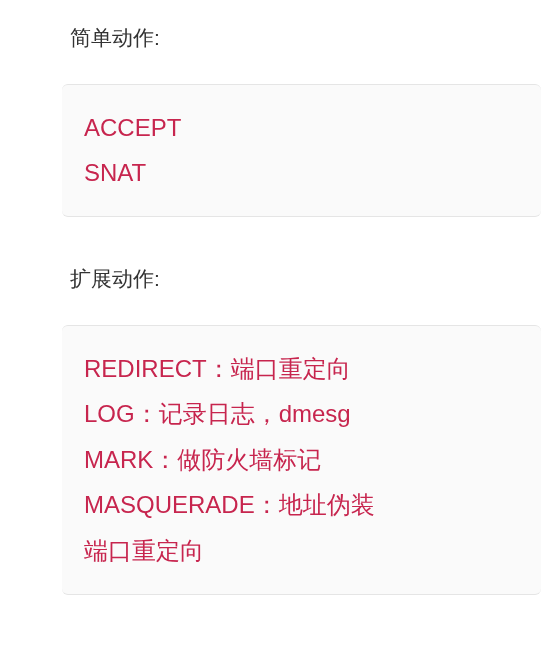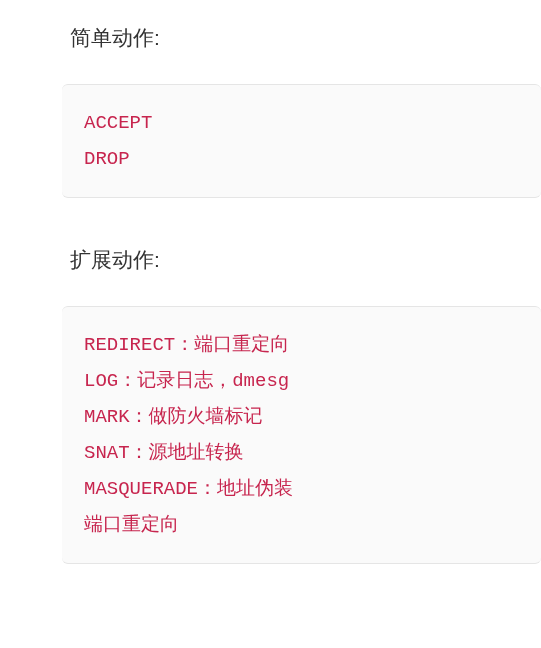--- a/index.html
+++ b/index.html
@@ -25,41 +25,40 @@
     .code-block {
       background: #fafafa;
       border-top: 1px solid #e5e5e5;
       border-bottom: 1px solid #e5e5e5;
       margin: 18px 0 24px 62px;
       padding: 20px 22px;
       border-radius: 6px;
     }
     .code-line {
       color: #c7254e;
-      font-family: Liberation Mono, monospace;
-      font-size: 19px;
+      font-family: Liberation Sans, sans-serif;
+      font-size: 24px;
       line-height: 1.9;
       white-space: pre;
     }
     .line-content {
       display: inline;
     }
   </style>
 </head>
 <body>
 
 <div class="section-heading">简单动作:</div>
 
 <div class="code-block">
   <div class="code-line"><span class="line-content">ACCEPT</span></div>
-  <div class="code-line"><span class="line-content">DROP</span></div>
+  <div class="code-line"><span class="line-content">SNAT</span></div>
 </div>
 
 <div class="section-heading">扩展动作:</div>
 
 <div class="code-block">
   <div class="code-line"><span class="line-content">REDIRECT：端口重定向</span></div>
   <div class="code-line"><span class="line-content">LOG：记录日志，dmesg</span></div>
   <div class="code-line"><span class="line-content">MARK：做防火墙标记</span></div>
-  <div class="code-line"><span class="line-content">SNAT：源地址转换</span></div>
   <div class="code-line"><span class="line-content">MASQUERADE：地址伪装</span></div>
   <div class="code-line"><span class="line-content">端口重定向</span></div>
 </div>
 
 </body></html>

